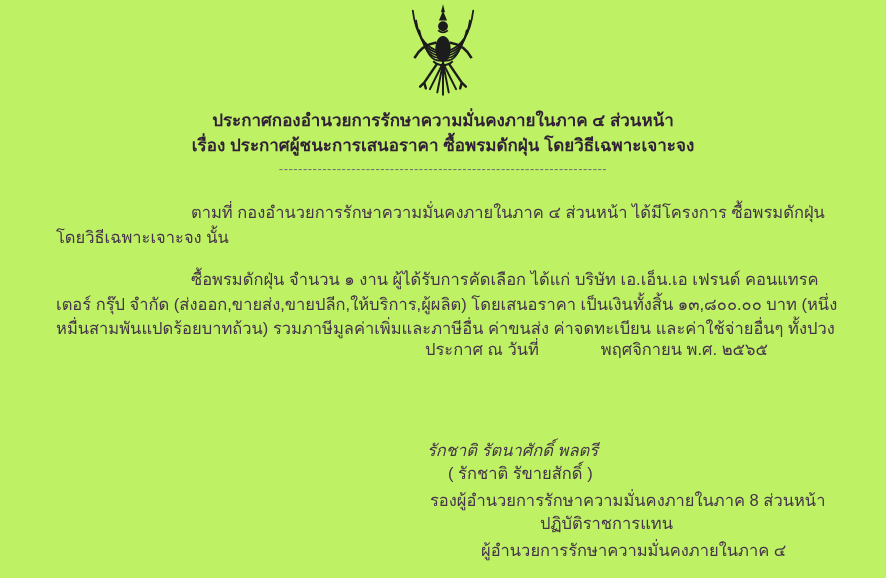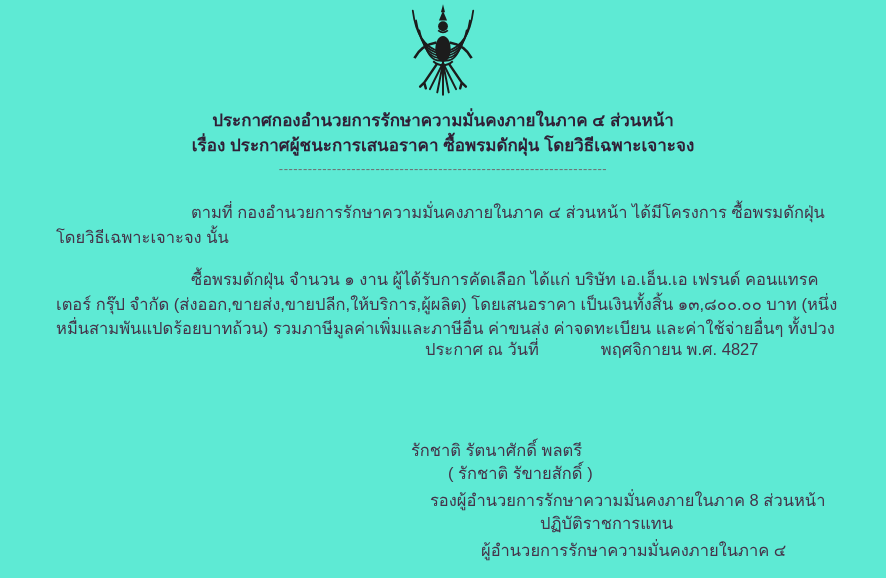--- a/index.html
+++ b/index.html
@@ -1,19 +1,19 @@
 <!DOCTYPE html>
 <html><head>
 <meta charset="utf-8">
 <style>
   html,body{margin:0;padding:0;}
   .page{
     position:relative;
     width:886px;height:578px;
-    background:#5eead4;
+    background:#bef264;
     font-family:"Liberation Sans",sans-serif;
     color:#453349;
     overflow:hidden;
   }
   .emblem{
     position:absolute;top:2px;left:0;right:0;
     display:flex;justify-content:center;
   }
   .title{
     position:absolute;left:0;right:0;
@@ -50,21 +50,21 @@
   }
   .date-gap{
     display:inline-block;
     width:62px;
   }
   .sig-line{
     position:absolute;
     font-size:16.5px;
     white-space:nowrap;
   }
-  .sig-name{top:437px;left:411px;}
+  .sig-name{top:437px;left:427px;font-style:italic;}
   .sig-parens{top:460px;left:448px;}
   .sig-pos1{top:487px;left:430px;}
   .sig-pos2{top:510px;left:540px;}
   .sig-pos3{top:537px;left:465px;margin-left:16px;}
 </style>
 </head>
 <body>
 
 <div class="page">
 
@@ -117,21 +117,21 @@
   <div class="title title-2">เรื่อง ประกาศผู้ชนะการเสนอราคา ซื้อพรมดักฝุ่น โดยวิธีเฉพาะเจาะจง</div>
 
   <div class="divider">--------------------------------------------------------------------</div>
 
   <div class="body-text">
     <p class="para">ตามที่ กองอำนวยการรักษาความมั่นคงภายในภาค ๔ ส่วนหน้า ได้มีโครงการ ซื้อพรมดักฝุ่น โดยวิธีเฉพาะเจาะจง  นั้น</p>
     <p class="para">ซื้อพรมดักฝุ่น จำนวน ๑ งาน ผู้ได้รับการคัดเลือก ได้แก่ บริษัท เอ.เอ็น.เอ เฟรนด์ คอนแทรคเตอร์ กรุ๊ป จำกัด (ส่งออก,ขายส่ง,ขายปลีก,ให้บริการ,ผู้ผลิต) โดยเสนอราคา เป็นเงินทั้งสิ้น ๑๓,๘๐๐.๐๐ บาท (หนึ่งหมื่นสามพันแปดร้อยบาทถ้วน) รวมภาษีมูลค่าเพิ่มและภาษีอื่น ค่าขนส่ง ค่าจดทะเบียน และค่าใช้จ่ายอื่นๆ ทั้งปวง</p>
   </div>
 
   <div class="dateline">
-    <span>ประกาศ ณ วันที่</span><span class="date-gap"></span><span>พฤศจิกายน พ.ศ. 4827</span>
+    <span>ประกาศ ณ วันที่</span><span class="date-gap"></span><span>พฤศจิกายน พ.ศ. ๒๕๖๕</span>
   </div>
 
   <div class="sig-line sig-name">รักชาติ รัตนาศักดิ์ พลตรี</div>
   <div class="sig-line sig-parens">( รักชาติ   รัขายสักดิ์ )</div>
   <div class="sig-line sig-pos1">รองผู้อำนวยการรักษาความมั่นคงภายในภาค 8 ส่วนหน้า</div>
   <div class="sig-line sig-pos2">ปฏิบัติราชการแทน</div>
   <div class="sig-line sig-pos3">ผู้อำนวยการรักษาความมั่นคงภายในภาค ๔</div>
 
 </div>
 

